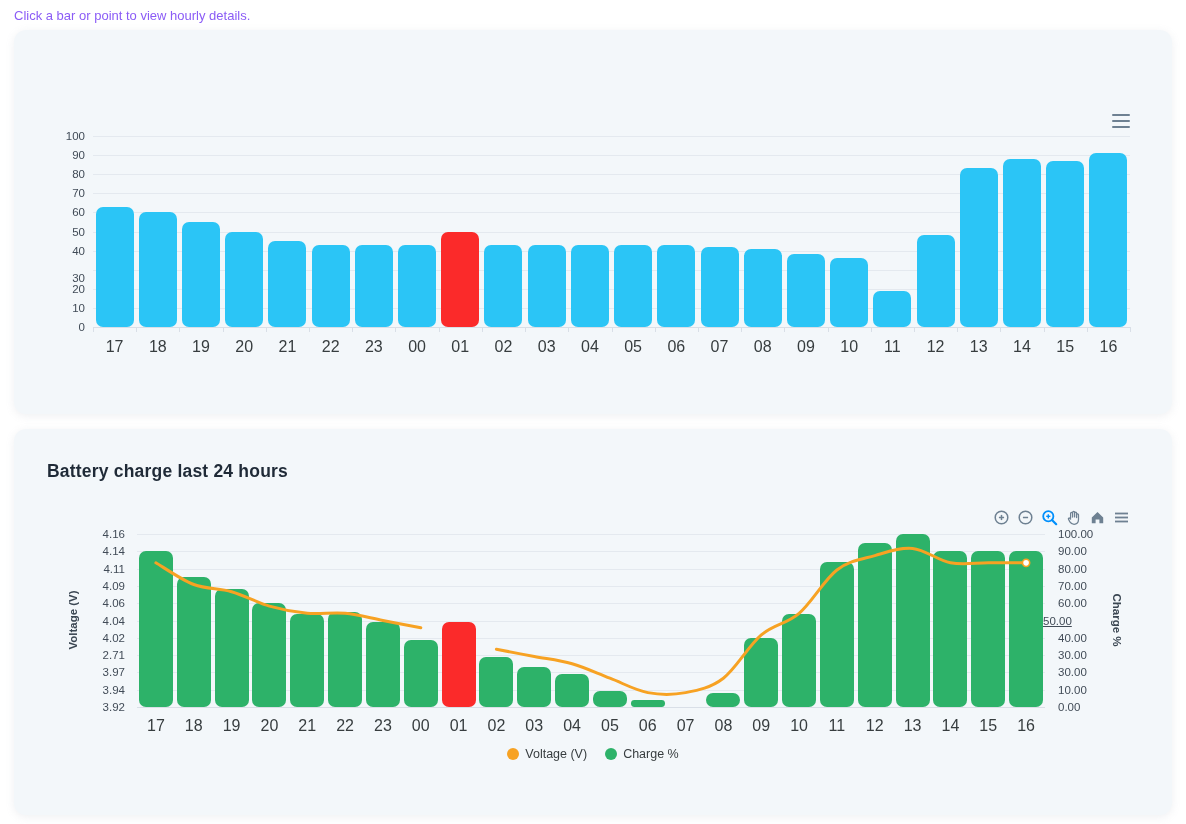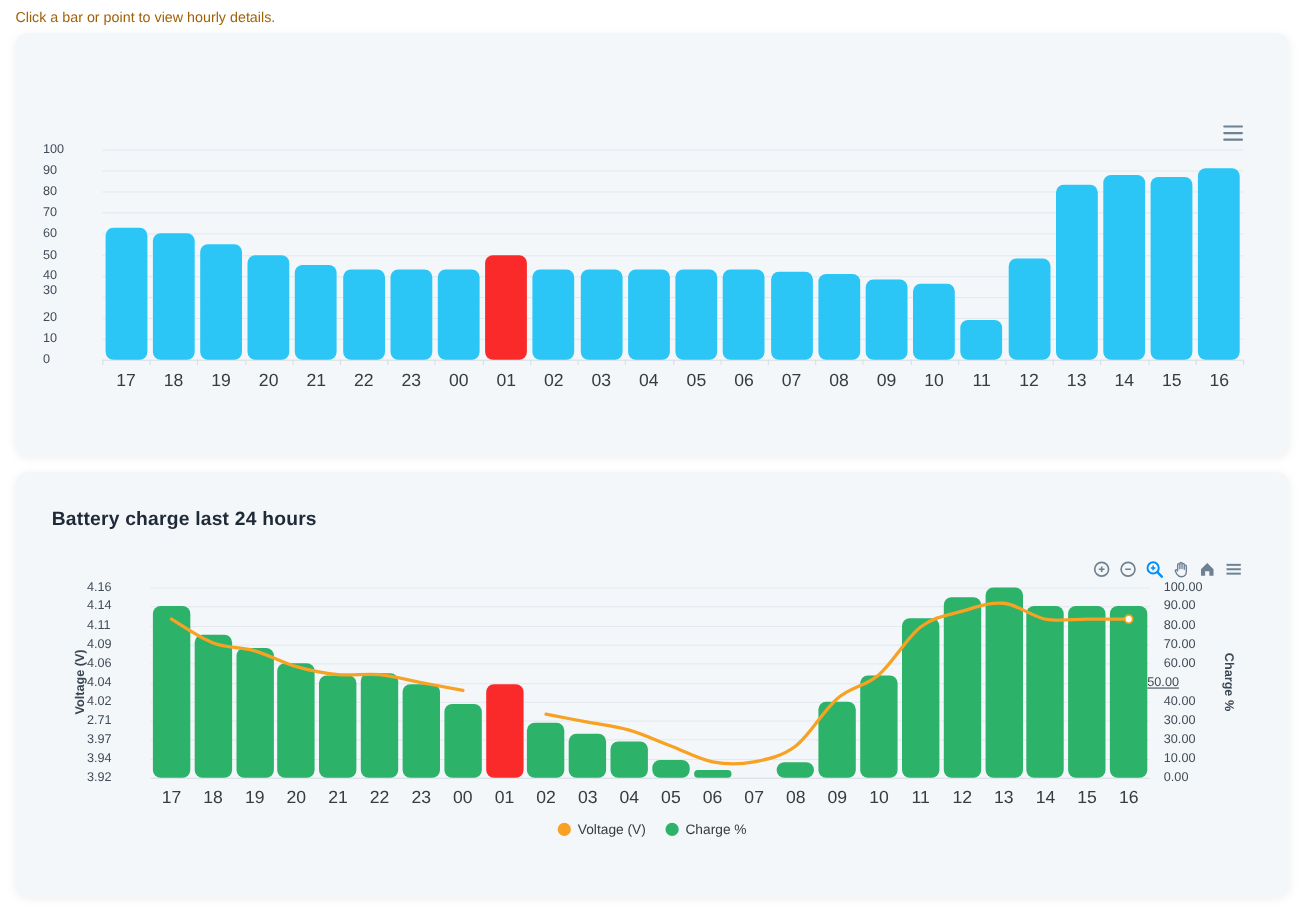--- a/index.html
+++ b/index.html
@@ -1,35 +1,35 @@
 <!DOCTYPE html>
 <html><head>
 <meta charset="utf-8">
 <style>
   html,body{margin:0;padding:0;background:#ffffff;}
   body{width:1186px;height:824px;position:relative;font-family:"Liberation Sans",sans-serif;-webkit-font-smoothing:antialiased;}
-  .hint{position:absolute;left:14px;top:8px;font-size:13px;color:#a16207;}
+  .hint{position:absolute;left:14px;top:8px;font-size:13px;color:#8b5cf6;}
   .card{position:absolute;left:14px;width:1158px;background:#f3f7fa;border-radius:12px;box-shadow:0 2px 8px rgba(140,152,164,0.14);}
   .card1{top:30px;height:384px;}
   .card2{top:429px;height:386px;}
   .card-title{position:absolute;left:33px;top:32px;margin:0;font-size:17.5px;font-weight:700;color:#1f2a37;letter-spacing:.2px;}
   
   .burger{position:absolute;left:1098px;top:84px;width:18px;height:14px;display:flex;flex-direction:column;justify-content:space-between;cursor:pointer;}
   .burger span{display:block;height:2.4px;background:#6e8192;border-radius:1px;}
   
   .toolbar{position:absolute;top:79px;right:41px;display:flex;align-items:center;gap:5px;}
   .tb-icon{width:19px;height:19px;display:flex;align-items:center;justify-content:center;cursor:pointer;}
   
   .plot{position:absolute;border-bottom:1px solid #d9dfe7;}
   .plot1{left:79px;top:106px;width:1037px;height:191px;}
   .plot2{left:123px;top:105px;width:908px;height:173px;}
   .gridline{position:absolute;left:0;right:0;height:1px;background:#e4e9ef;}
   .bar{position:absolute;bottom:0;}
   .ylab{position:absolute;font-size:11.5px;color:#414b57;line-height:14px;}
-  .ylab.left{width:46px;}
+  .ylab.left{text-align:right;width:46px;}
   .xlab{position:absolute;font-size:16px;color:#373d3f;text-align:center;}
   .tick{position:absolute;width:0;height:5px;border-left:1px solid #d9dfe7;}
   .axis-title{position:absolute;font-size:11.5px;font-weight:700;color:#3a4652;white-space:nowrap;}
   .axis-title.vleft{transform:translate(-50%,-50%) rotate(-90deg);}
   .axis-title.vright{transform:translate(-50%,-50%) rotate(90deg);}
   .linesvg{position:absolute;left:0;top:0;overflow:visible;}
   .legend{position:absolute;left:0;right:0;top:318px;display:flex;justify-content:center;gap:18px;align-items:center;}
   .legend-item{display:flex;align-items:center;gap:6px;cursor:pointer;}
   .legend-dot{width:12px;height:12px;border-radius:50%;}
   .legend-label{font-size:12.5px;color:#373d3f;}
@@ -45,21 +45,21 @@
       <span></span>
       <span></span>
     </div>
   <div class="plot plot1" id="plot1">
       <div class="ylab left" style="left: -54px; top: 184px;">0</div>
       <div class="gridline" style="top: 171.9px;"></div>
       <div class="ylab left" style="left: -54px; top: 164.9px;">10</div>
       <div class="gridline" style="top: 152.8px;"></div>
       <div class="ylab left" style="left: -54px; top: 145.8px;">20</div>
       <div class="gridline" style="top: 133.7px;"></div>
-      <div class="ylab left" style="left: -54px; top: 121px;">30</div>
+      <div class="ylab left" style="left: -54px; top: 135px;">30</div>
       <div class="gridline" style="top: 114.6px;"></div>
       <div class="ylab left" style="left: -54px; top: 107.6px;">40</div>
       <div class="gridline" style="top: 95.5px;"></div>
       <div class="ylab left" style="left: -54px; top: 88.5px;">50</div>
       <div class="gridline" style="top: 76.4px;"></div>
       <div class="ylab left" style="left: -54px; top: 69.4px;">60</div>
       <div class="gridline" style="top: 57.3px;"></div>
       <div class="ylab left" style="left: -54px; top: 50.3px;">70</div>
       <div class="gridline" style="top: 38.2px;"></div>
       <div class="ylab left" style="left: -54px; top: 31.2px;">80</div>

